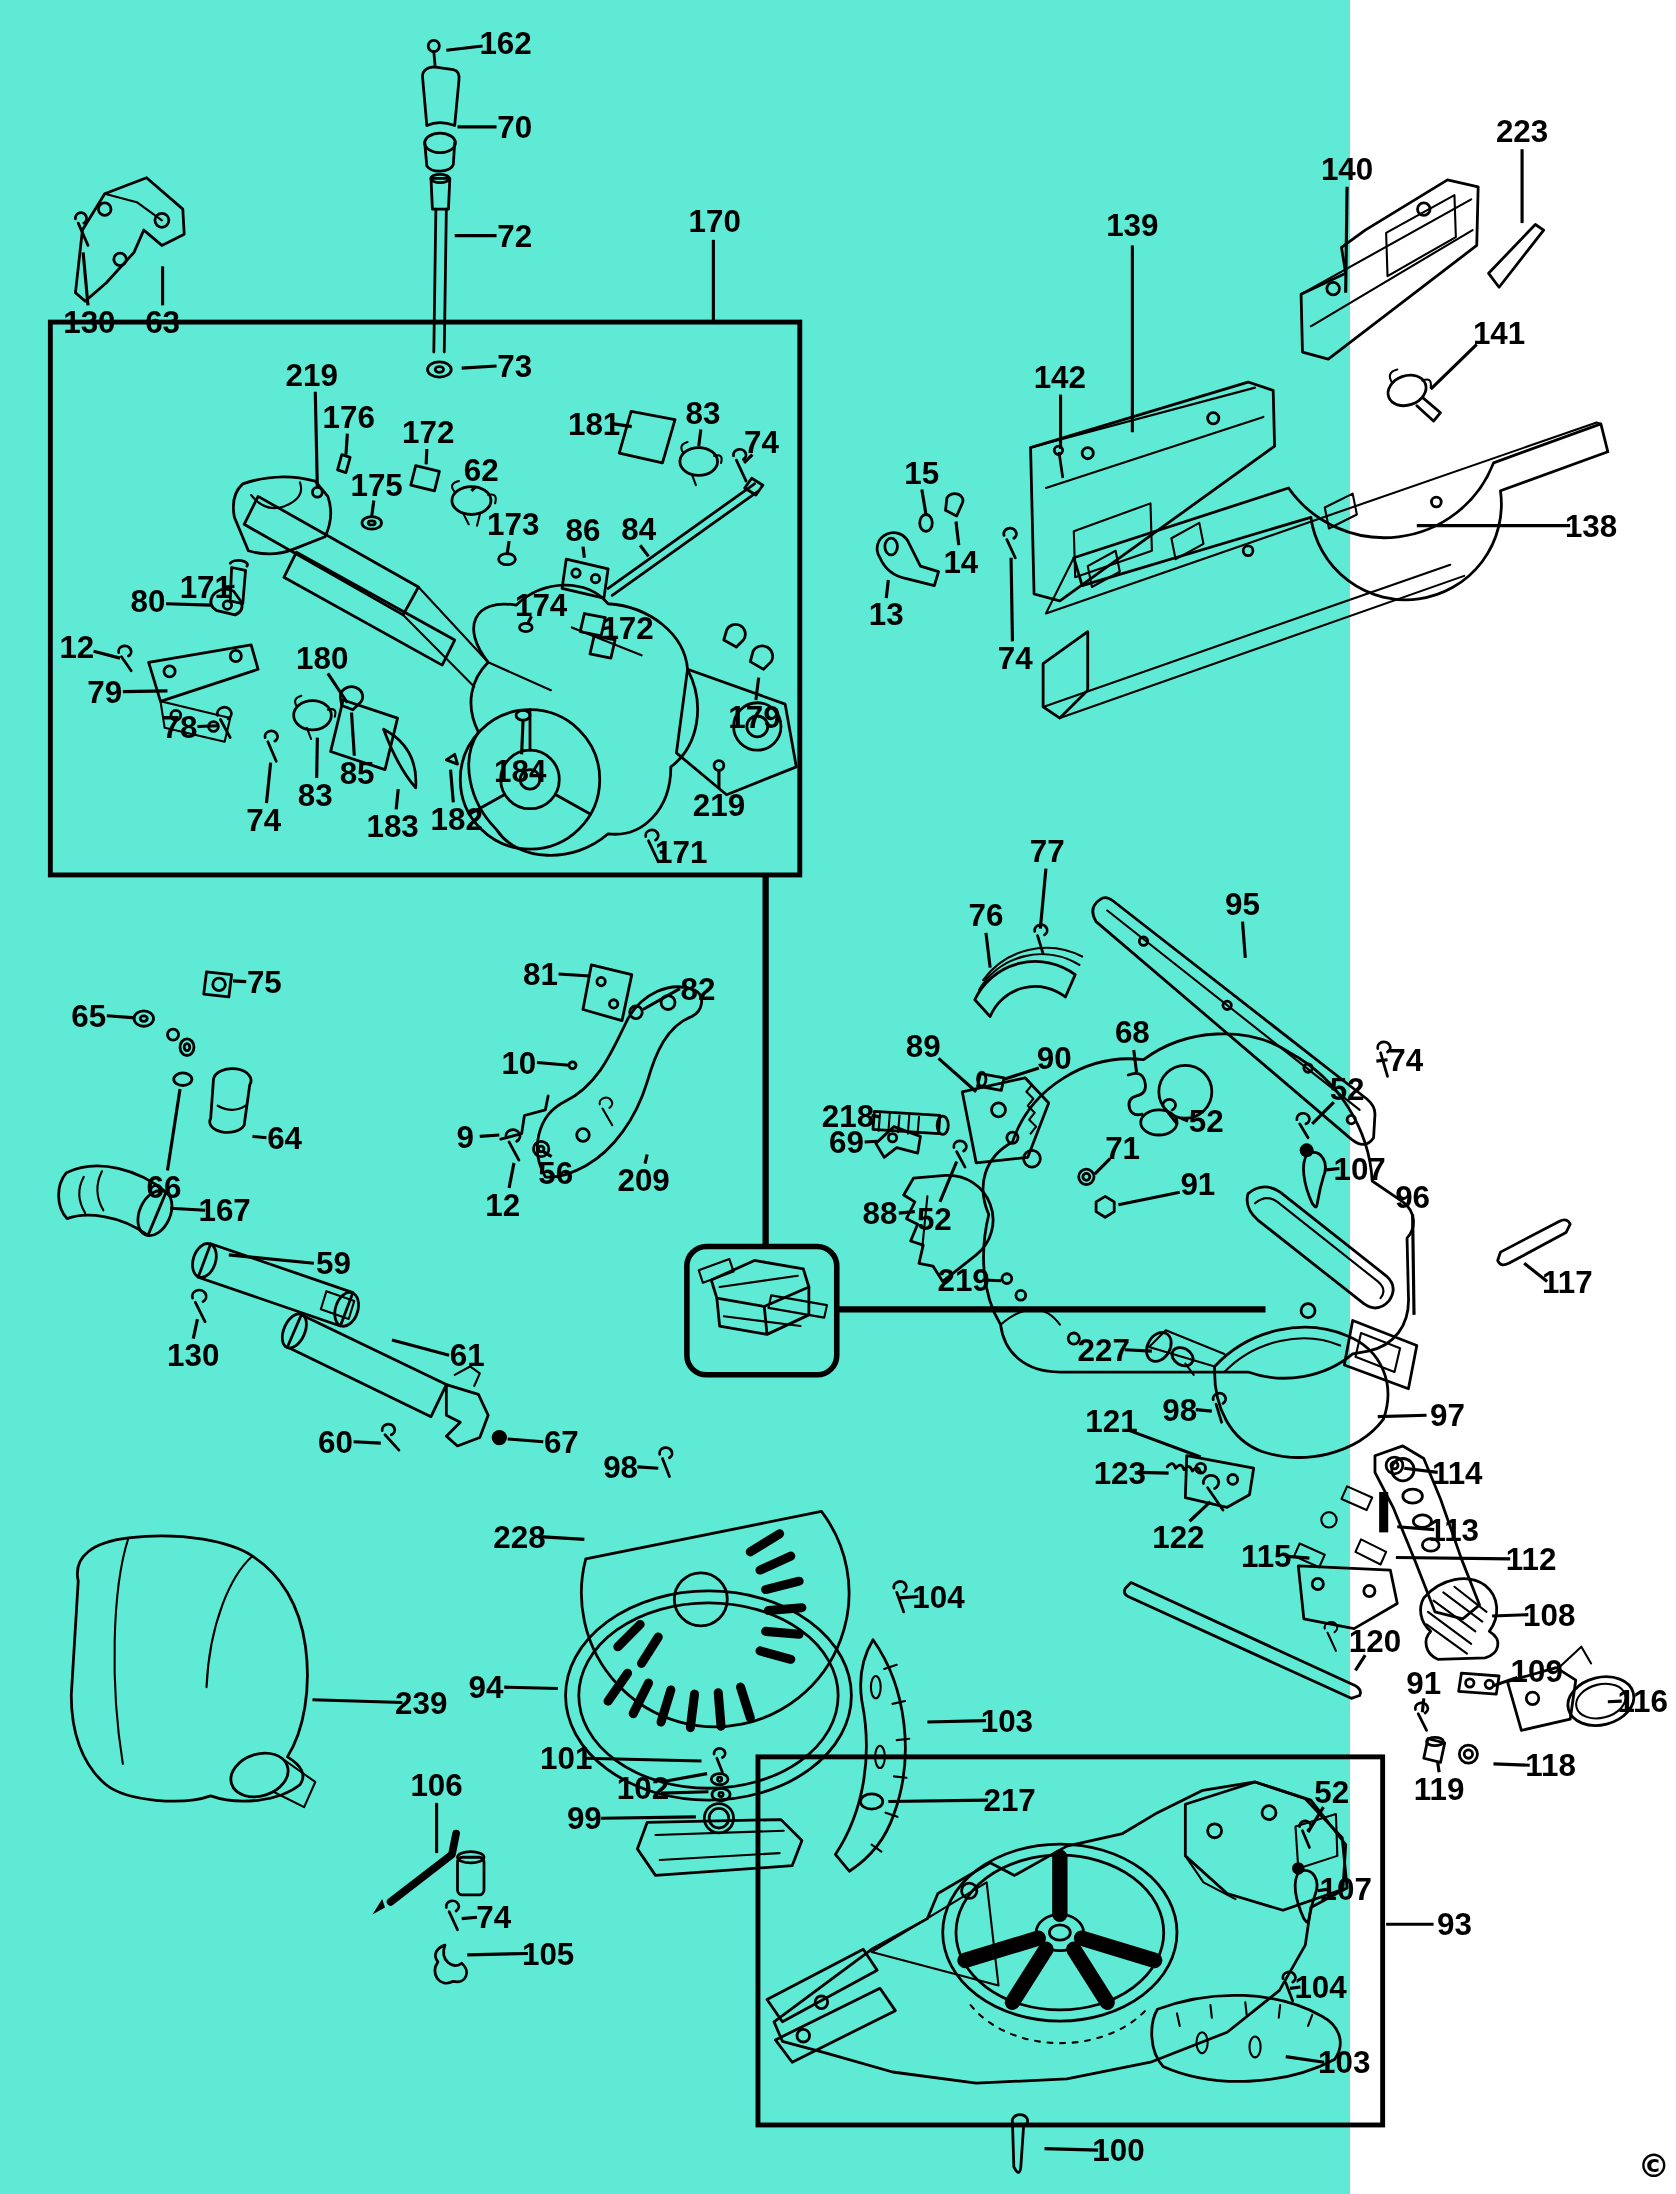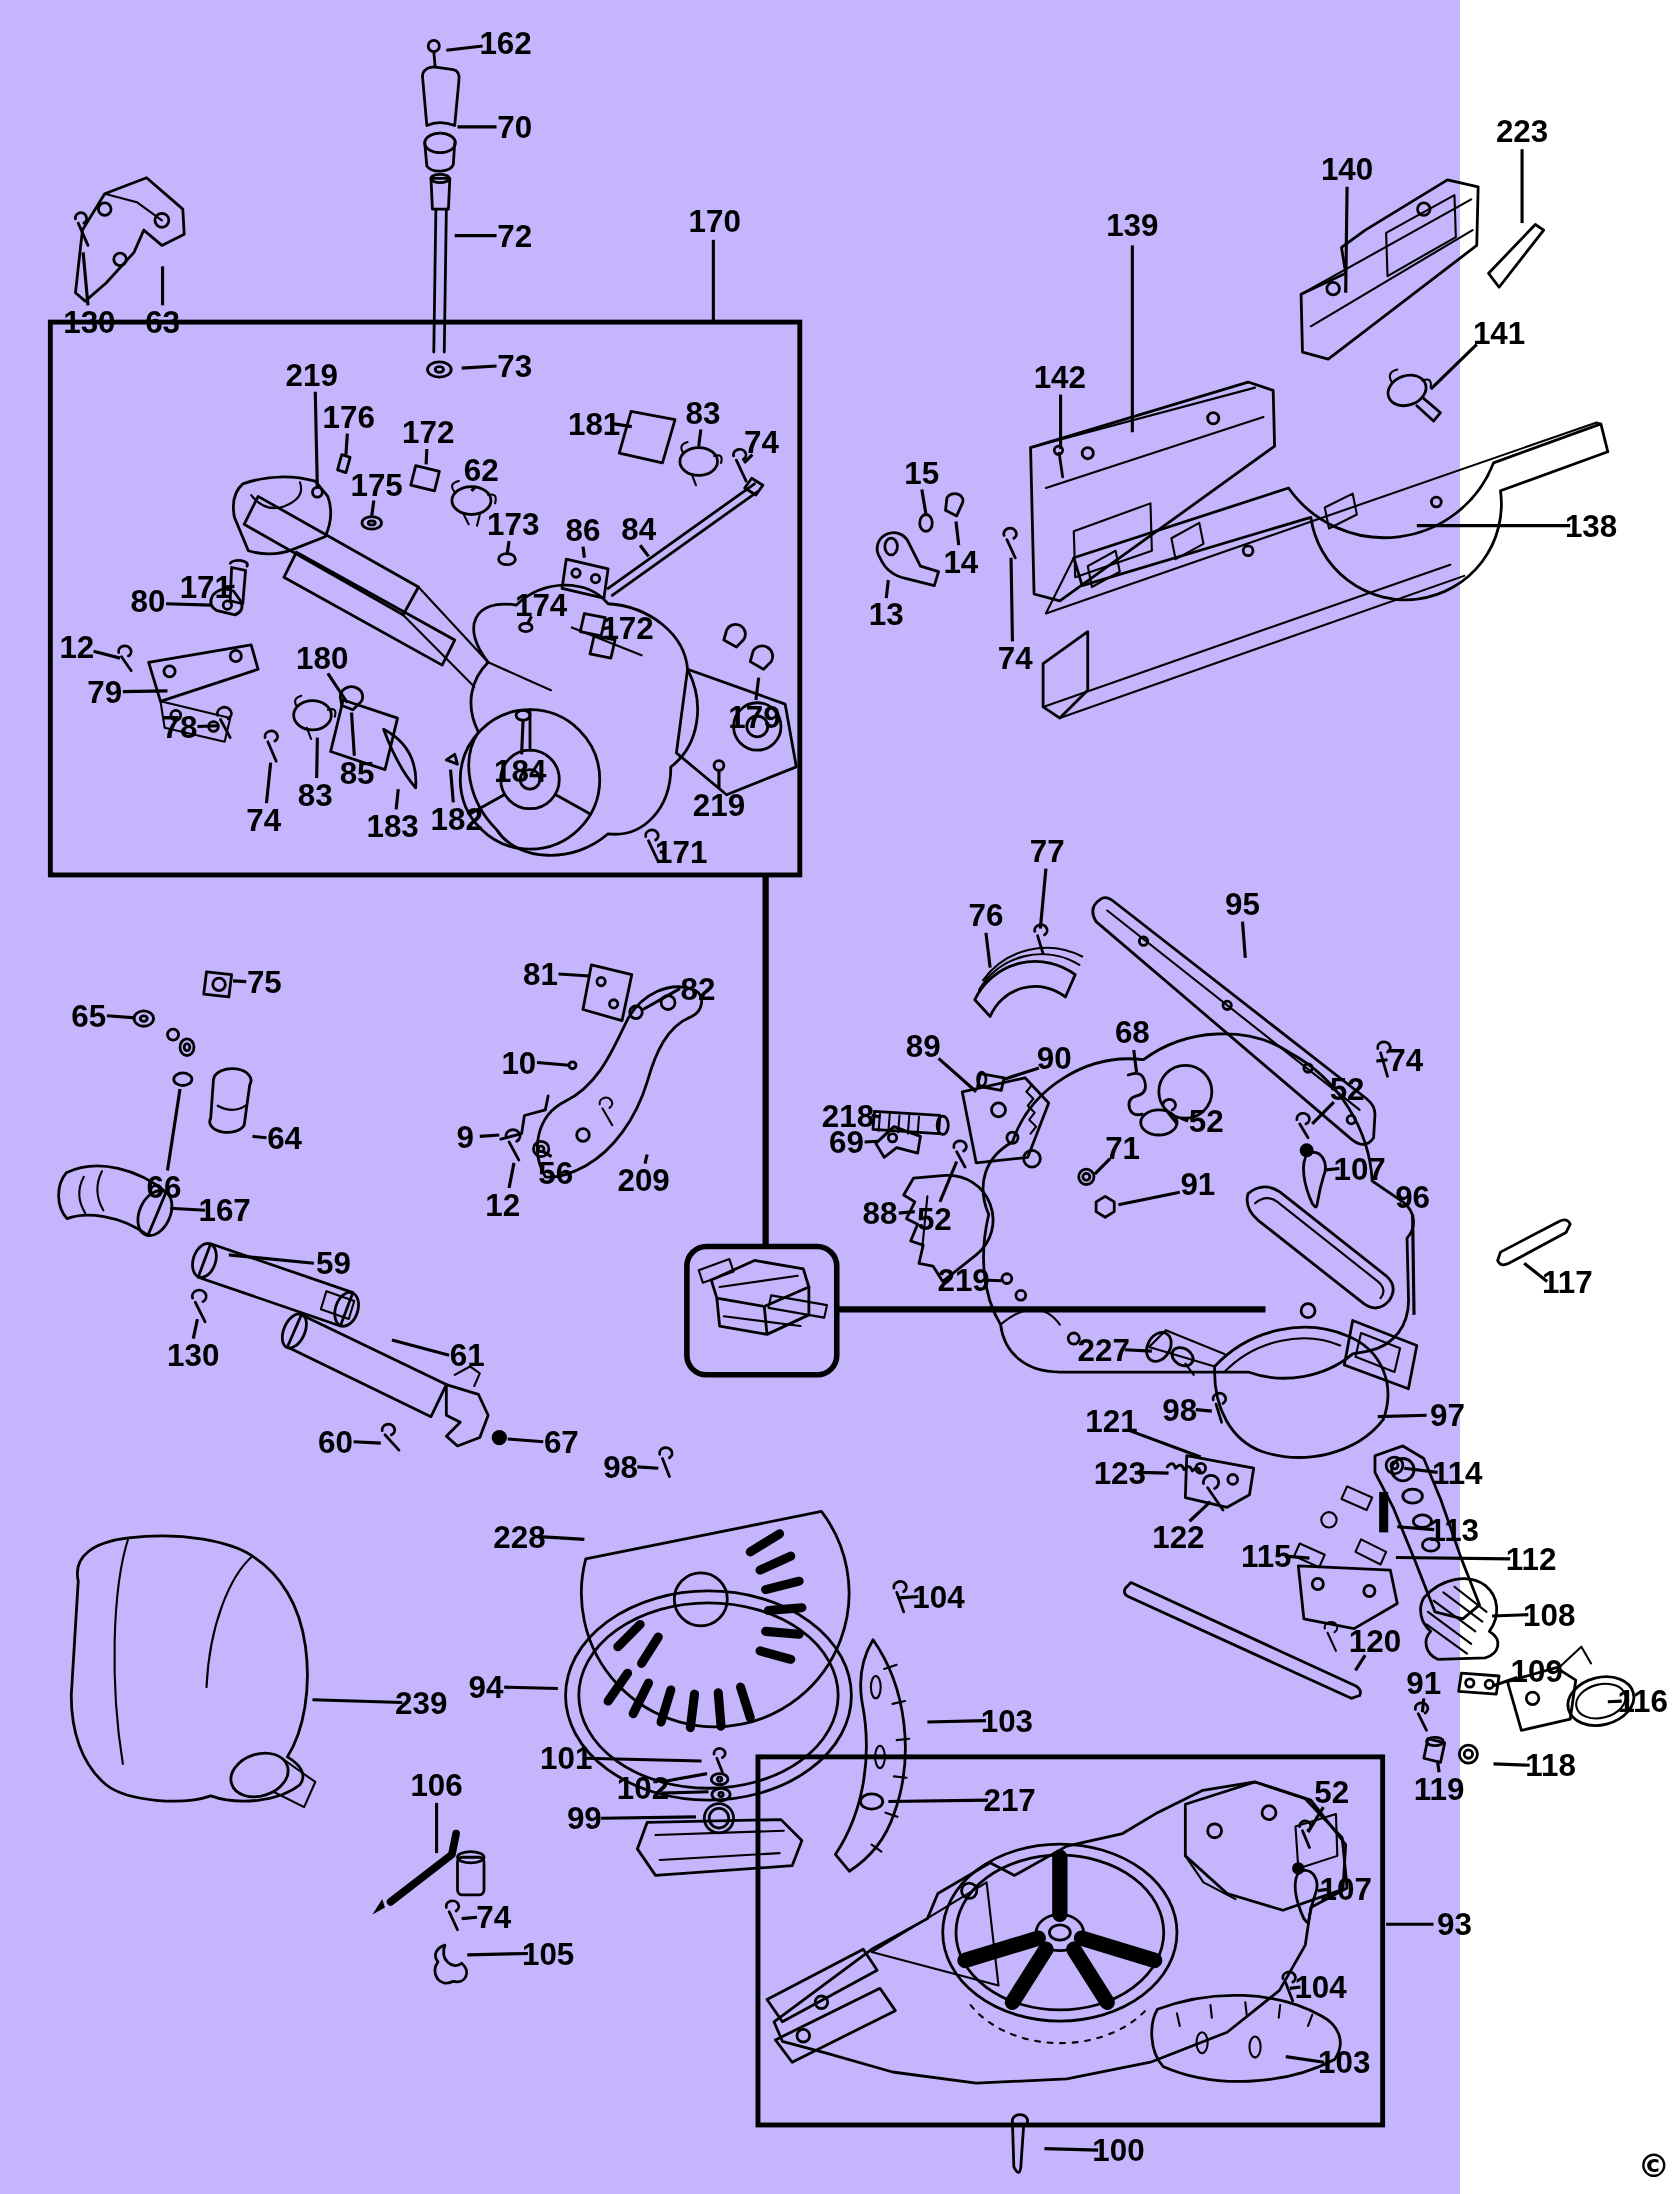--- a/index.html
+++ b/index.html
@@ -1,16 +1,16 @@
 <!DOCTYPE html>
 <html style="font-size:11px"><head>
 <meta charset="utf-8">
 <style>
   html,body{margin:0;padding:0;background:#ffffff;}
-  .page{width:1460px;height:2194px;position:relative;background:#c4b5fd;}
+  .page{width:1350px;height:2194px;position:relative;background:#5eead4;}
   svg{display:block;}
   text.plbl{font-family:"Liberation Sans",sans-serif;font-weight:bold;font-size:45px;fill:#000;}
   text.cmark{font-family:"DejaVu Sans",sans-serif;font-weight:bold;font-size:46px;fill:#000;}
   .ln{stroke:#000;fill:none;}
   .part{stroke:#000;fill:none;stroke-width:4;stroke-linejoin:round;stroke-linecap:round;}
   .thin{stroke-width:3;}
   .fillb{fill:#000;stroke:none;}
 </style>
 </head>
 <body>

